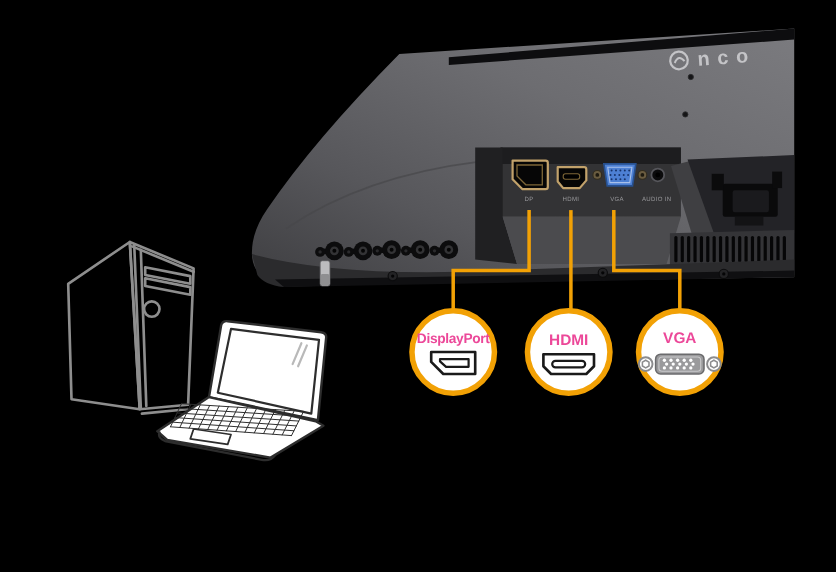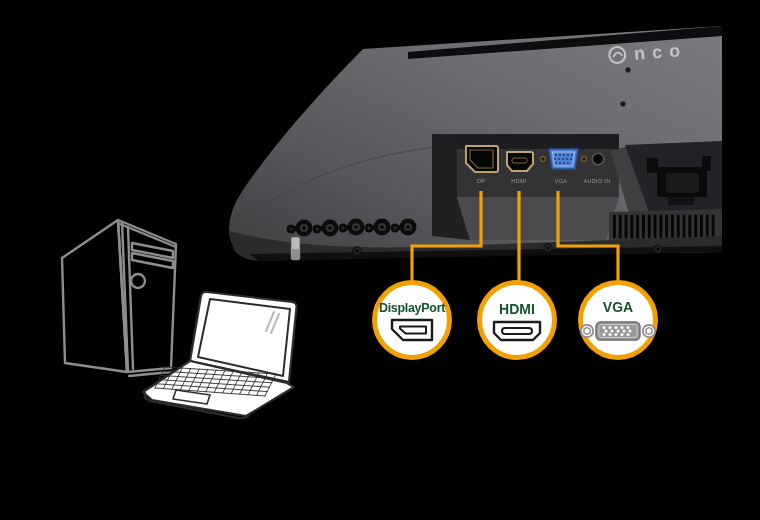--- a/index.html
+++ b/index.html
@@ -7,21 +7,21 @@
     position:relative;width:760px;height:520px;overflow:hidden;
     background:#000;font-family:"Liberation Sans",sans-serif;
   }
   .scene{position:absolute;left:0;top:0;}
   .badge{
     position:absolute;width:80px;height:80px;box-sizing:border-box;
     background:#fff;border:5px solid var(--accent,#F2A105);border-radius:50%;
     display:flex;flex-direction:column;align-items:center;justify-content:center;
     gap:3px;padding-top:5px;
   }
-  .badge .lbl{font-weight:bold;color:#14532d;line-height:1;white-space:nowrap;text-align:center;}
+  .badge .lbl{font-weight:bold;color:#ec4899;line-height:1;white-space:nowrap;text-align:center;}
   .badge-dp .lbl{font-size:12.5px;letter-spacing:-0.3px;}
   .badge-hdmi .lbl,.badge-vga .lbl{font-size:14px;}
   .badge svg{display:block;}
 </style>
 </head>
 <body>
 
 <div class="stage">
 
   <svg class="scene" width="760" height="520" viewBox="0 0 760 520">

